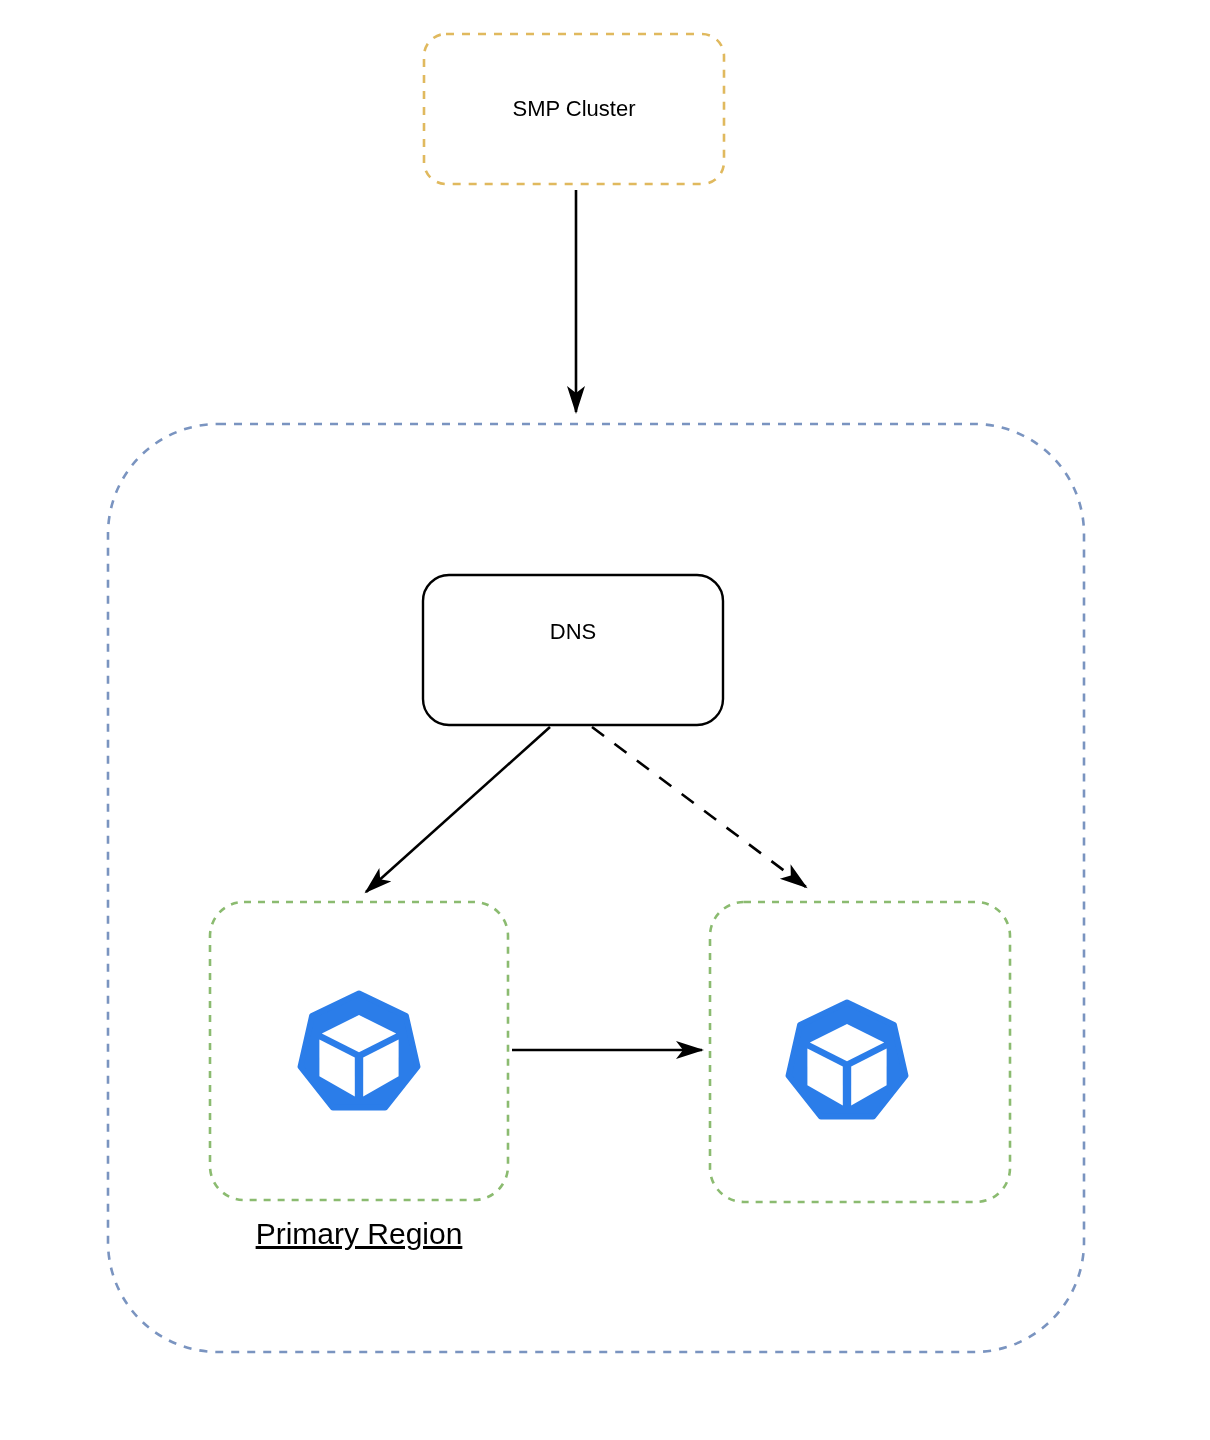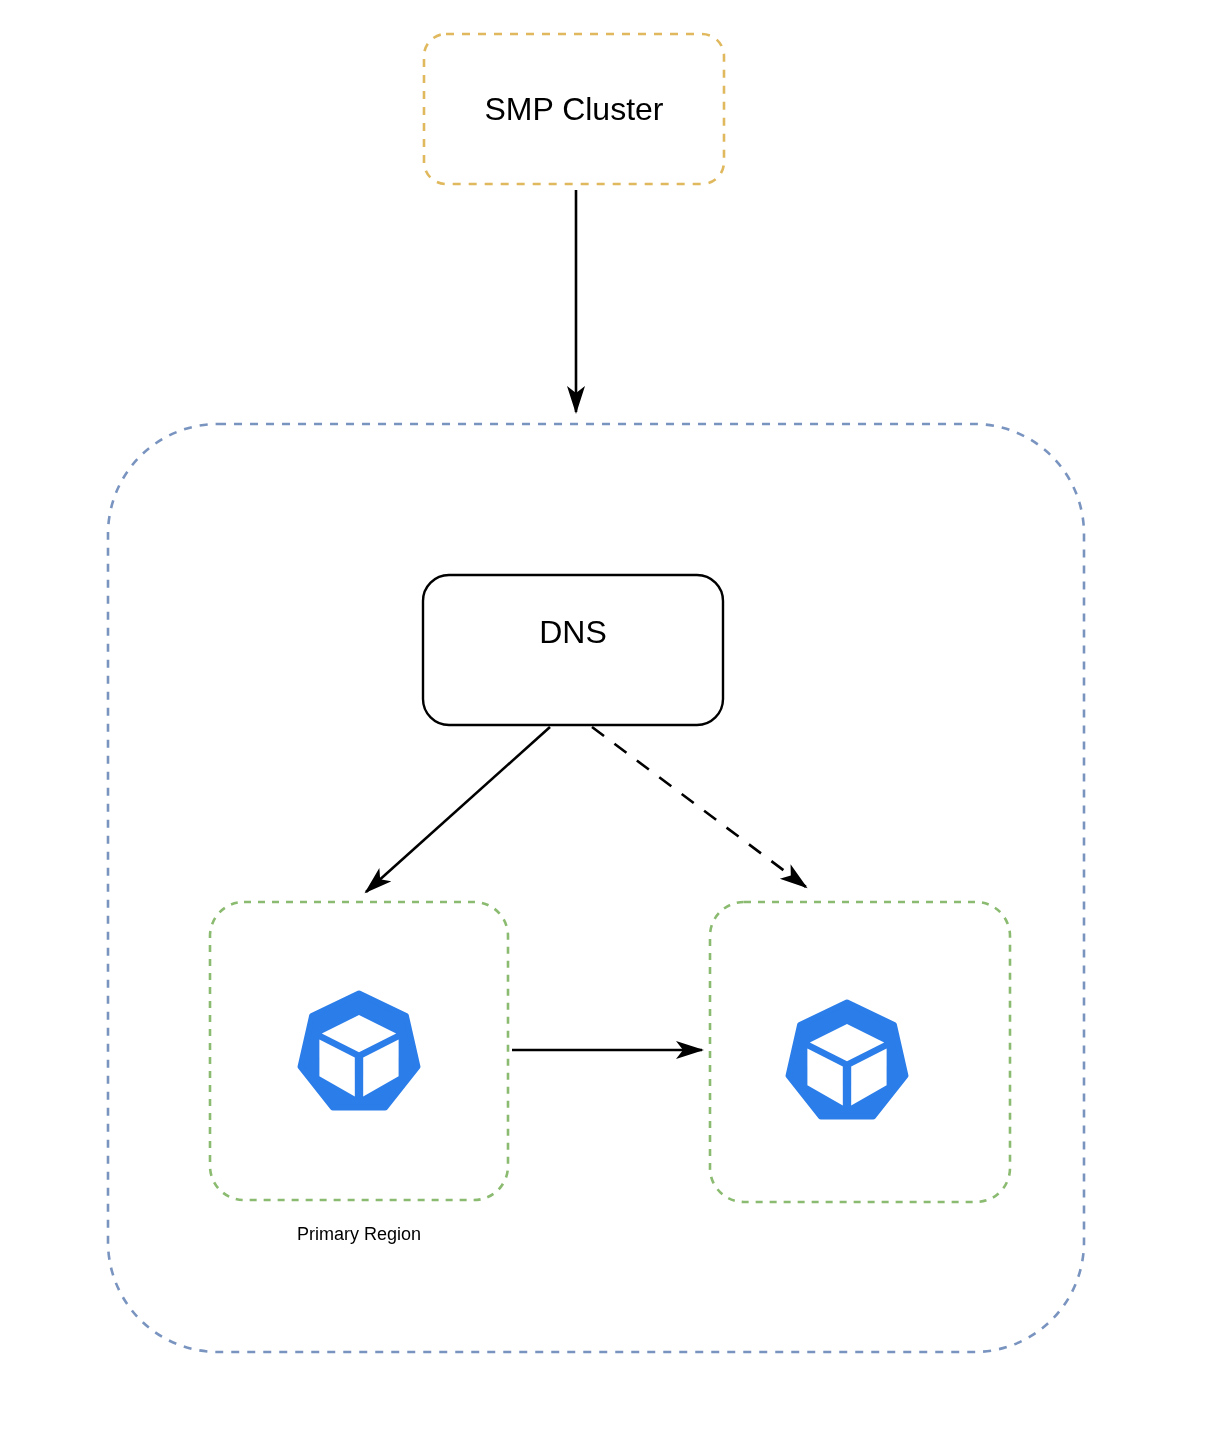--- a/index.html
+++ b/index.html
@@ -19,28 +19,28 @@
     position: absolute;
     left: 0;
     top: 0;
   }
   .node-label {
     position: absolute;
     display: flex;
     align-items: center;
     justify-content: center;
     color: #000000;
-    font-size: 32px;
+    font-size: 22px;
     text-align: center;
     pointer-events: none;
     white-space: nowrap;
   }
   .label-smp    { left: 424px; top: 34px;  width: 300px; height: 150px; }
   .label-dns    { left: 423px; top: 575px; width: 300px; height: 114px; border-radius: 20px; }
-  .label-primary   { left: 185px; top: 1212px; width: 348px; height: 44px; font-size: 18px; }
+  .label-primary   { left: 185px; top: 1212px; width: 348px; height: 44px; font-size: 30px; text-decoration: underline; }
   .label-secondary { left: 686px; top: 1212px; width: 348px; height: 44px; font-size: 26px; }
 </style>
 </head>
 <body>
 
 <div class="canvas">
 
   <svg class="layer" width="1210" height="1440" viewBox="0 0 1210 1440">
     <defs>
       <marker id="arrowhead" markerUnits="userSpaceOnUse" markerWidth="30" markerHeight="22" refX="26" refY="9" orient="auto">

